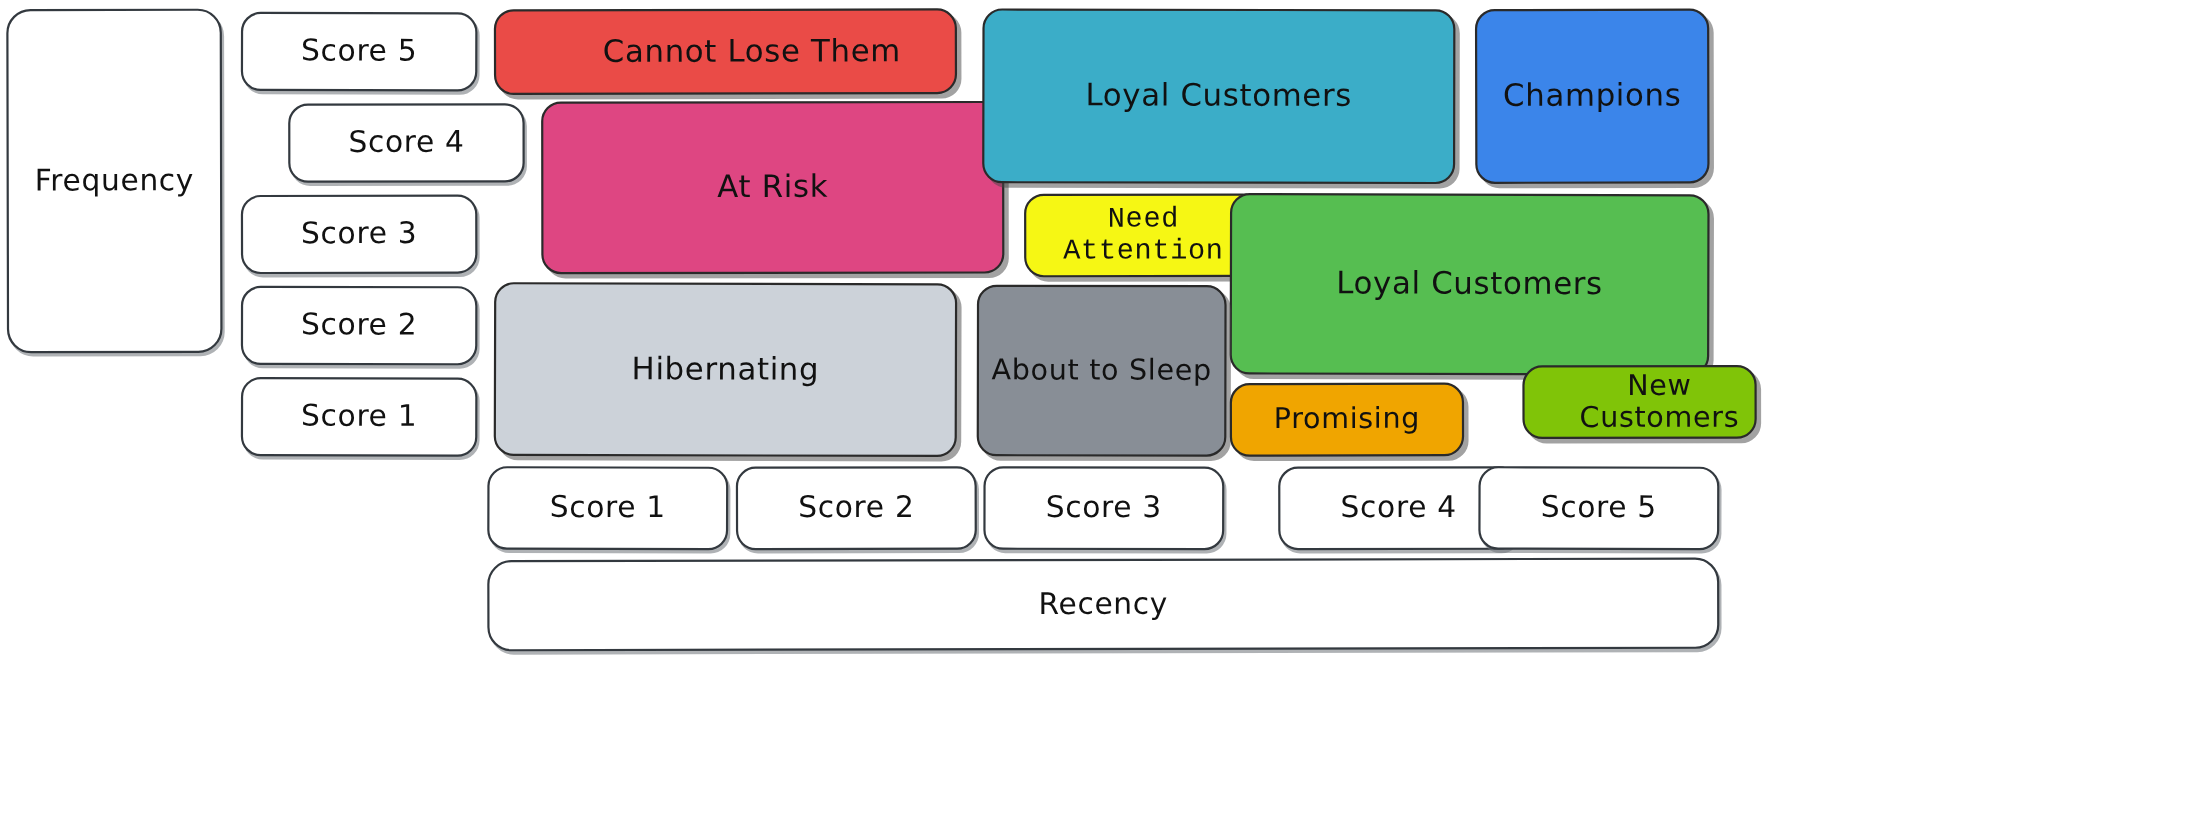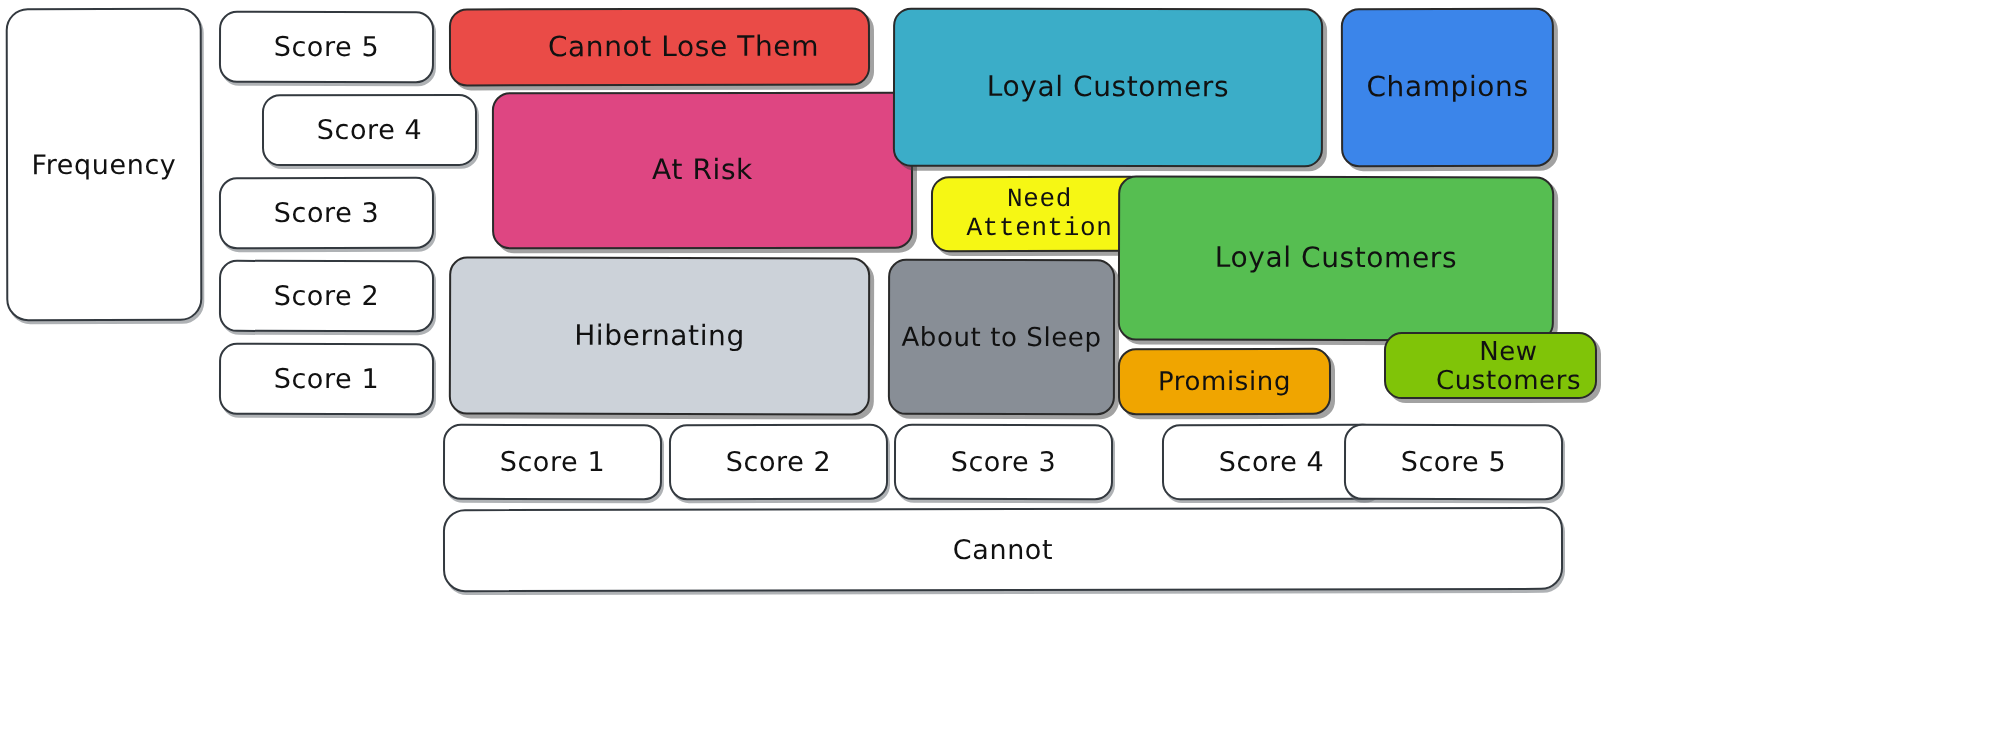--- a/index.html
+++ b/index.html
@@ -151,16 +151,16 @@
 
   <div class="box label-box w3" style="left:1119px; top:424px; width:219px; height:76px;">
     <span>Score 4</span>
   </div>
 
   <div class="box label-box w2" style="left:1344px; top:424px; width:219px; height:76px;">
     <span>Score 5</span>
   </div>
 
   <div class="box label-box axis-box w1" style="left:443px; top:508px; width:1120px; height:83px;">
-    <span>Cannot</span>
+    <span>Recency</span>
   </div>
 
 </div>
 
 </body></html>

